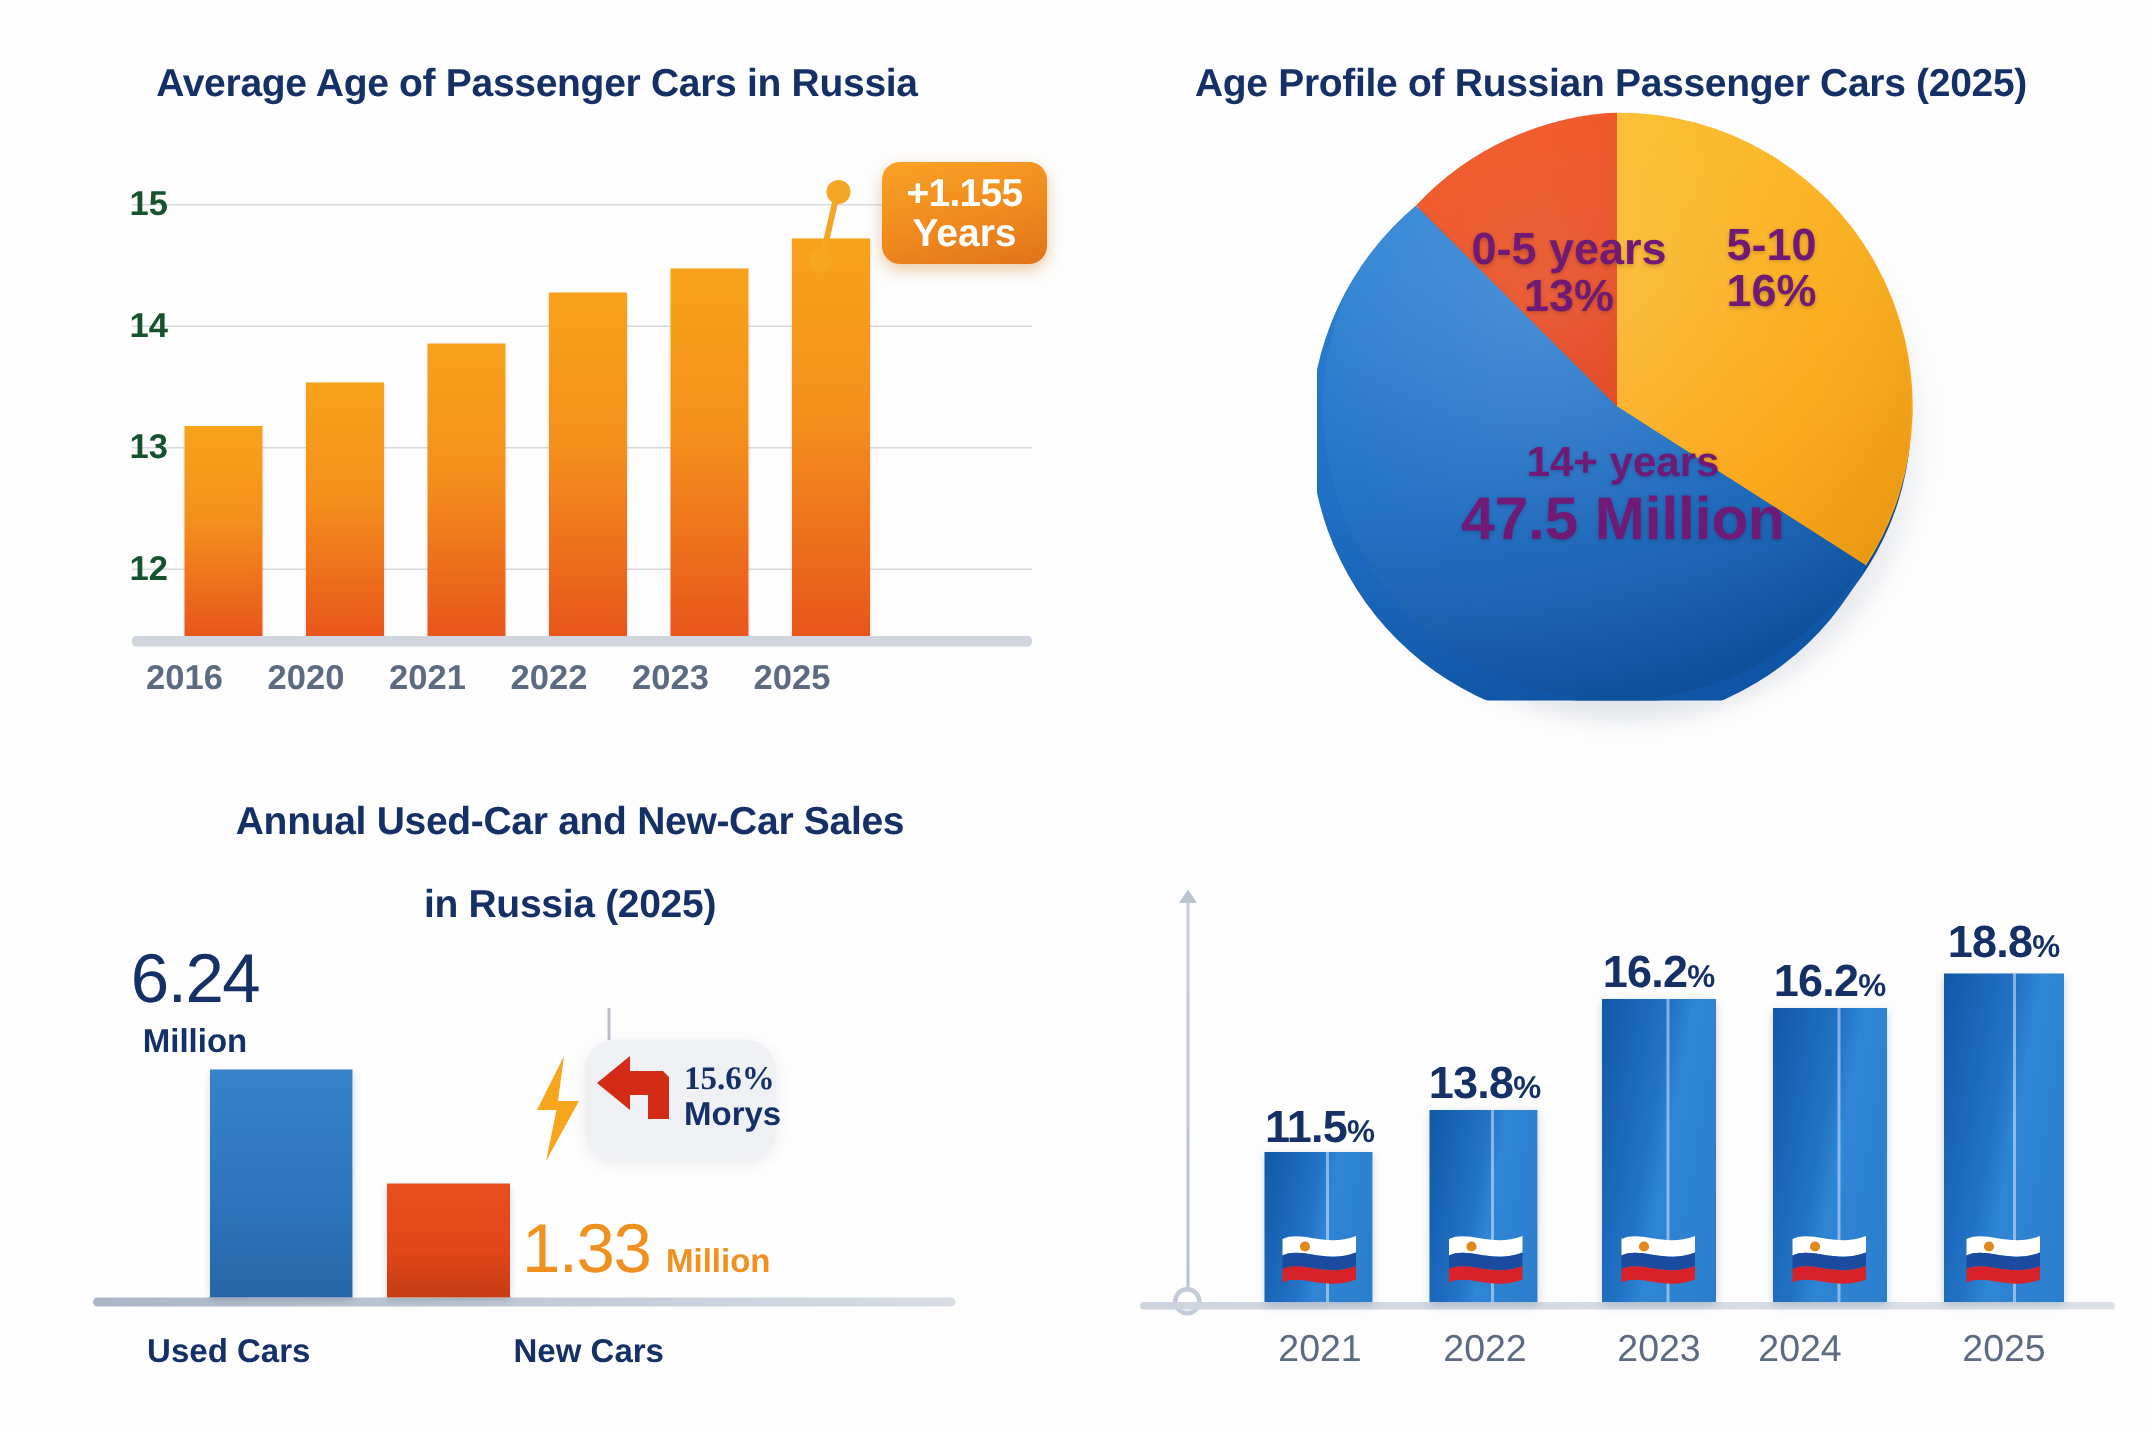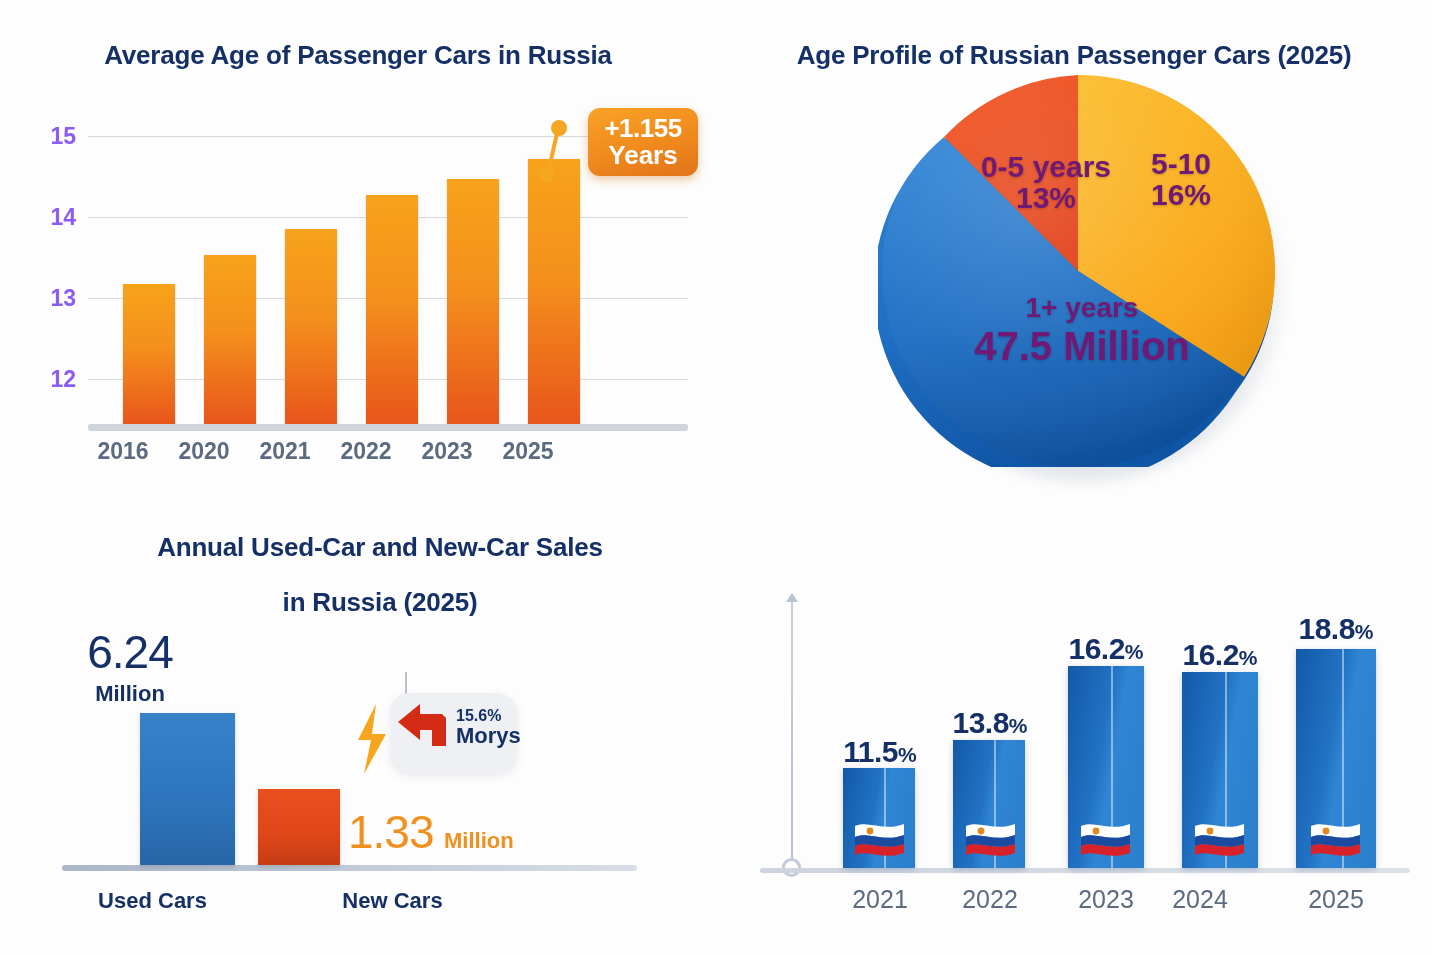--- a/index.html
+++ b/index.html
@@ -32,23 +32,23 @@
     position: absolute;
     left: 88px; top: 110px;
     width: 600px; height: 315px;
   }
   .c1-grid-line {
     position: absolute; left: 0; right: 0;
     height: 1px; background: #d6d9e0;
   }
   .c1-ytick {
     position: absolute;
-    right: 612px;
+    right: 576px;
     transform: translateY(-50%);
-    color: #8b5cf6; font-size: 23px; font-weight: bold;
+    color: #14532d; font-size: 23px; font-weight: bold;
   }
   #c1-baseline {
     position: absolute; left: 88px; top: 424px;
     width: 600px; height: 7px;
     background: #cfd4dd; border-radius: 3px;
   }
   .c1-bar {
     position: absolute; bottom: 0;
     width: 52px;
     background: linear-gradient(180deg, #F8A21B 0%, #F4901C 45%, #E8551B 100%);
@@ -141,21 +141,21 @@
   #c3-badge {
     position: absolute; left: 390px; top: 693px;
     width: 127px; height: 80px;
     background: #eef0f4; border-radius: 20px;
     box-shadow: 0 3px 9px rgba(60,70,90,.10);
   }
   #c3-badge .txt {
     position: absolute; left: 66px; top: 14px;
     color: #143066; line-height: 1.08; text-align: left;
   }
-  #c3-badge .t1 { font-size: 16px; font-weight: bold; }
+  #c3-badge .t1 { font-size: 22px; font-weight: bold; font-family: Liberation Serif, serif; }
   #c3-badge .t2 { font-size: 22px; font-weight: bold; }
   #c3-icons { position: absolute; left: 350px; top: 700px; }
   #c3-stem {
     position: absolute; left: 405px; top: 672px;
     width: 2px; height: 32px; background: #b9c0cc;
   }
 
   
   #chart-ecommerce .panel-title { font-size: 26px; padding-top: 20px; }
   #c4-yaxis {
@@ -293,21 +293,21 @@
         <div><span class="pl-big">0-5 years</span></div>
         <div><span class="pl-big">13%</span></div>
       </div>
 
       <div class="pie-label" id="c2-label-510">
         <div><span class="pl-big">5-10</span></div>
         <div><span class="pl-big">16%</span></div>
       </div>
 
       <div class="pie-label" id="c2-label-10p">
-        <div><span class="pl-med">1+ years</span></div>
+        <div><span class="pl-med">14+ years</span></div>
         <div style="margin-top:4px;"><span class="pl-huge">47.5 Million</span></div>
       </div>
     </div>
   </div>
 
   <div class="panel" id="chart-car-sales">
     <div class="panel-title">Annual Used-Car and New-Car Sales</div>
     <div class="panel-title">in Russia (2025)</div>
   </div>
 

